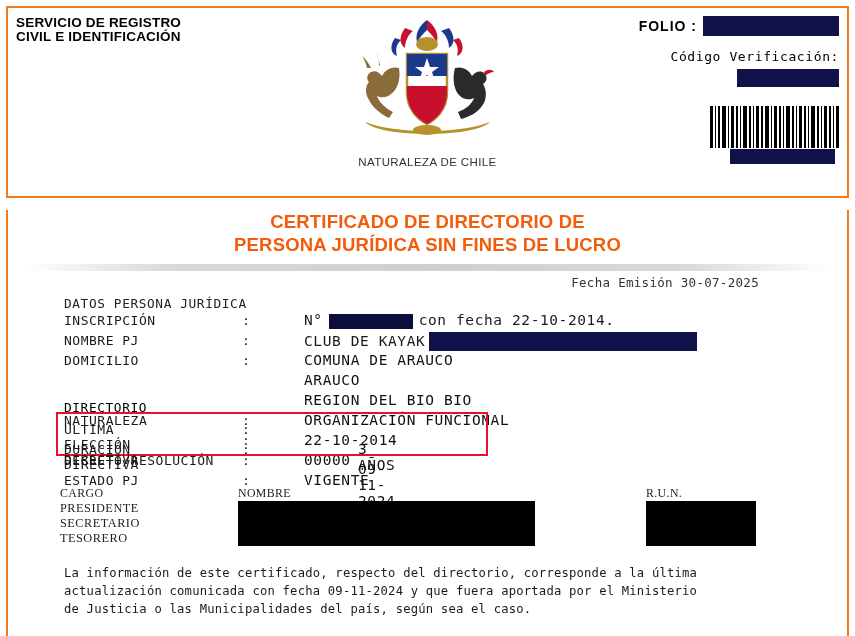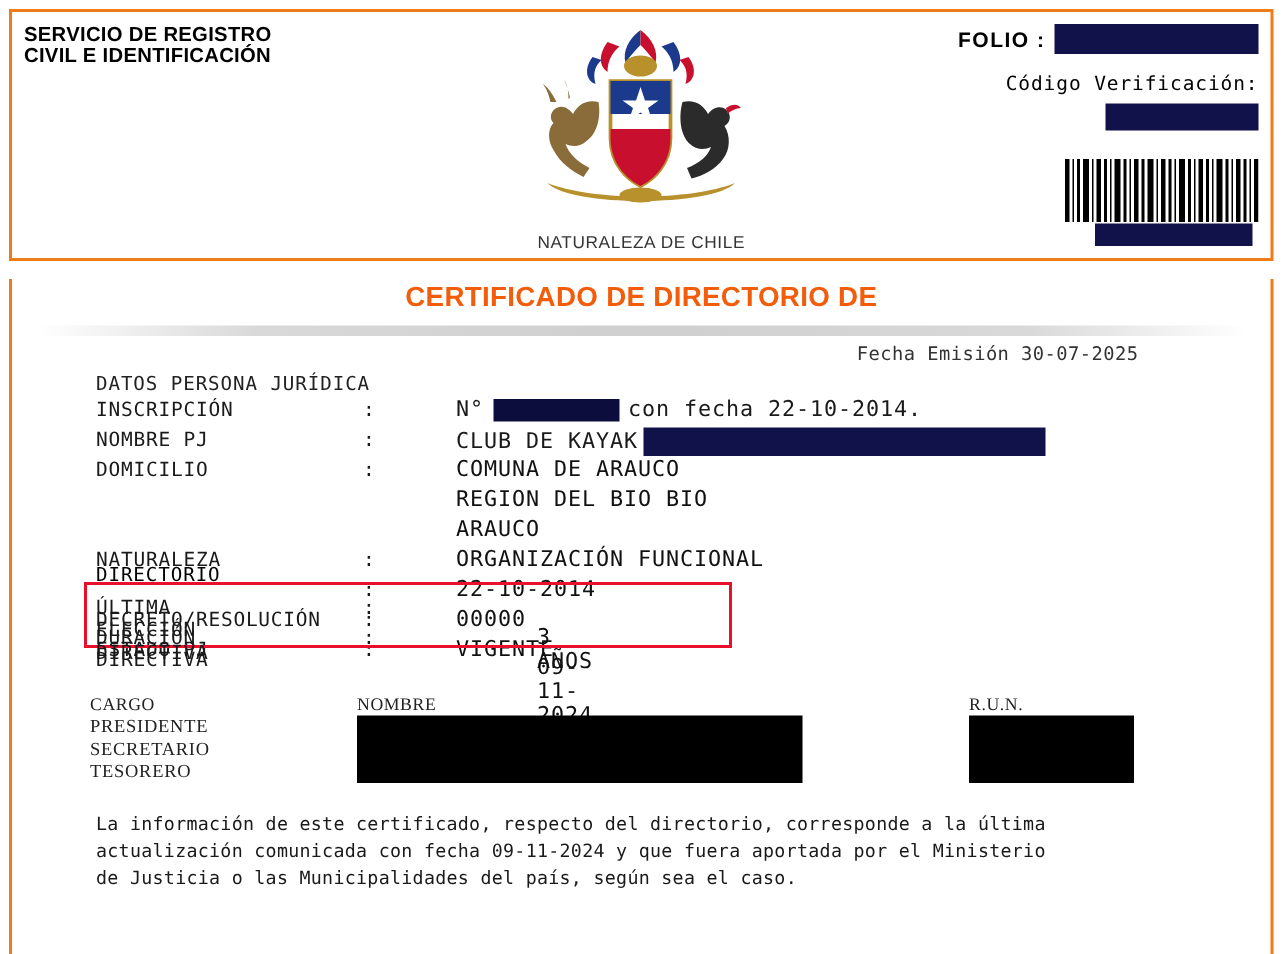--- a/index.html
+++ b/index.html
@@ -22,21 +22,21 @@
     width: 843px;
     height: 624px;
     box-sizing: border-box;
   }
 
   
   .header {
     position: relative;
     box-sizing: border-box;
     border: 2px solid #ef7c1a;
-    height: 168px;
+    height: 192px;
     background: #fff;
   }
   .org-name {
     position: absolute;
     left: 8px;
     top: 8px;
     font-size: 13.5px;
     font-weight: bold;
     line-height: 14px;
     letter-spacing: 0.2px;
@@ -369,20 +369,21 @@
         </g>
       </svg>
     </div>
     <div class="barcode-redaction"></div>
   </div>
 
   <div class="body-box">
 
     <div class="title">
       <div>CERTIFICADO DE DIRECTORIO DE</div>
+      <div>PERSONA JURÍDICA SIN FINES DE LUCRO</div>
     </div>
 
     <div class="grad-rule"></div>
 
     <div class="fecha-emision">Fecha Emisión 30-07-2025</div>
 
     <div class="data-area">
       <div class="section-head">DATOS PERSONA JURÍDICA</div>
 
       <div class="row">
@@ -400,24 +401,24 @@
           <span>CLUB DE KAYAK</span><span class="nombre-black"></span>
         </span>
       </div>
 
       <div class="row">
         <span class="lbl">DOMICILIO</span>
         <span class="colon">:</span>
         <span class="val">COMUNA DE ARAUCO</span>
       </div>
       <div class="row">
+        <span class="val">ARAUCO</span>
+      </div>
+      <div class="row">
         <span class="val">REGION DEL BIO BIO</span>
-      </div>
-      <div class="row">
-        <span class="val">ARAUCO</span>
       </div>
 
       <div class="row">
         <span class="lbl">NATURALEZA</span>
         <span class="colon">:</span>
         <span class="val">ORGANIZACIÓN FUNCIONAL</span>
       </div>
 
       <div class="row">
         <span class="colon">:</span>

